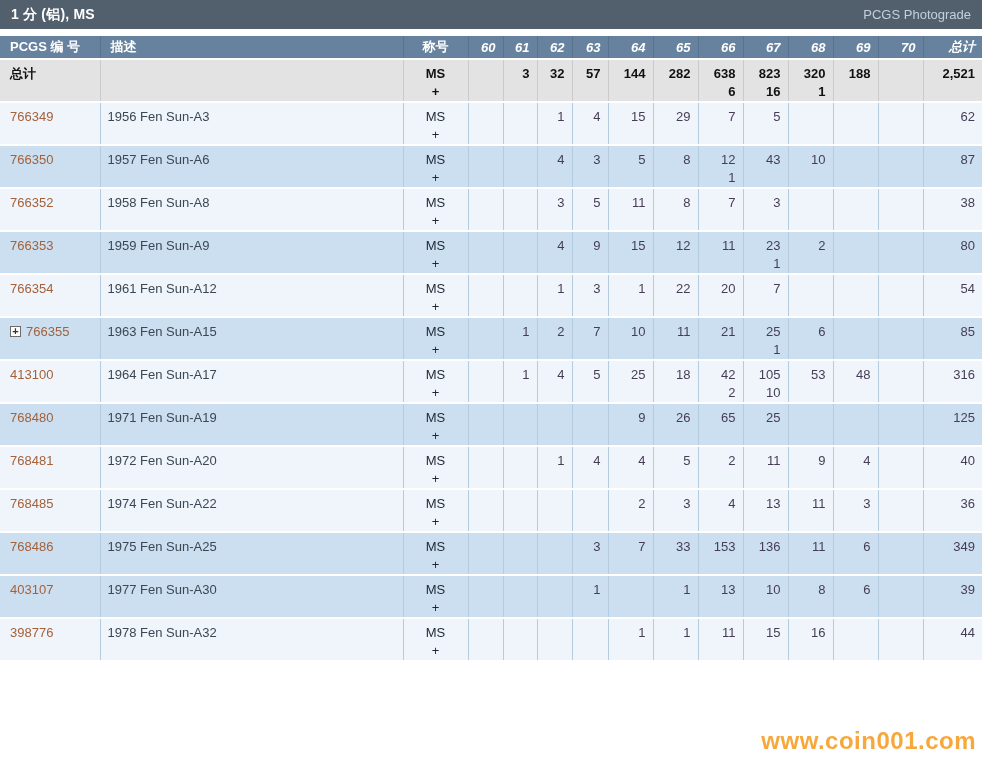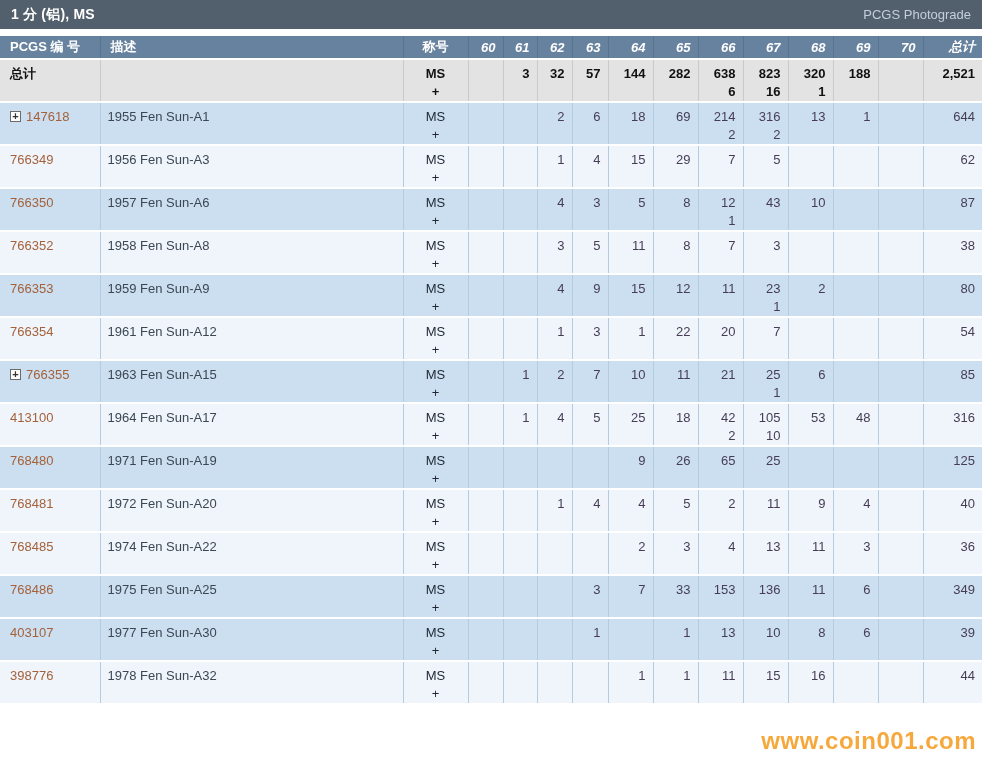--- a/index.html
+++ b/index.html
@@ -127,40 +127,20 @@
         <td class="ar">638
 6</td>
         <td class="ar">823
 16</td>
         <td class="ar">320
 1</td>
         <td class="ar">188</td>
         <td class="ar"></td>
         <td class="ar">2,521</td>
       </tr>
-      <tr class="odd">
-        <td class="pcgs al"><span class="expand">+</span><span class="pcgs-no">147618</span></td>
-        <td class="desc">1955 Fen Sun-A1</td>
-        <td class="ac">MS
-+</td>
-        <td class="ar"></td>
-        <td class="ar"></td>
-        <td class="ar">2</td>
-        <td class="ar">6</td>
-        <td class="ar">18</td>
-        <td class="ar">69</td>
-        <td class="ar">214
-2</td>
-        <td class="ar">316
-2</td>
-        <td class="ar">13</td>
-        <td class="ar">1</td>
-        <td class="ar"></td>
-        <td class="ar">644</td>
-      </tr>
       <tr class="even">
         <td class="pcgs al"><span class="pcgs-no">766349</span></td>
         <td class="desc">1956 Fen Sun-A3</td>
         <td class="ac">MS
 +</td>
         <td class="ar"></td>
         <td class="ar"></td>
         <td class="ar">1</td>
         <td class="ar">4</td>
         <td class="ar">15</td>

